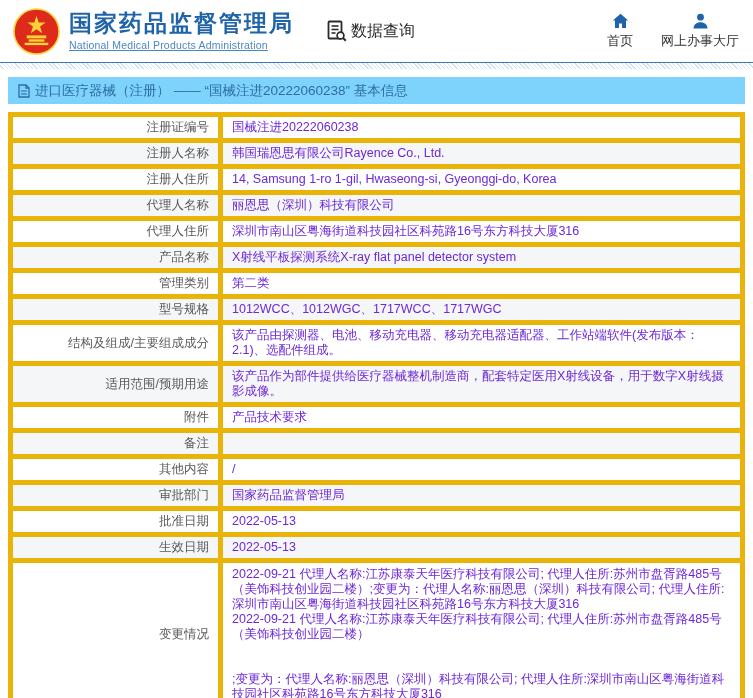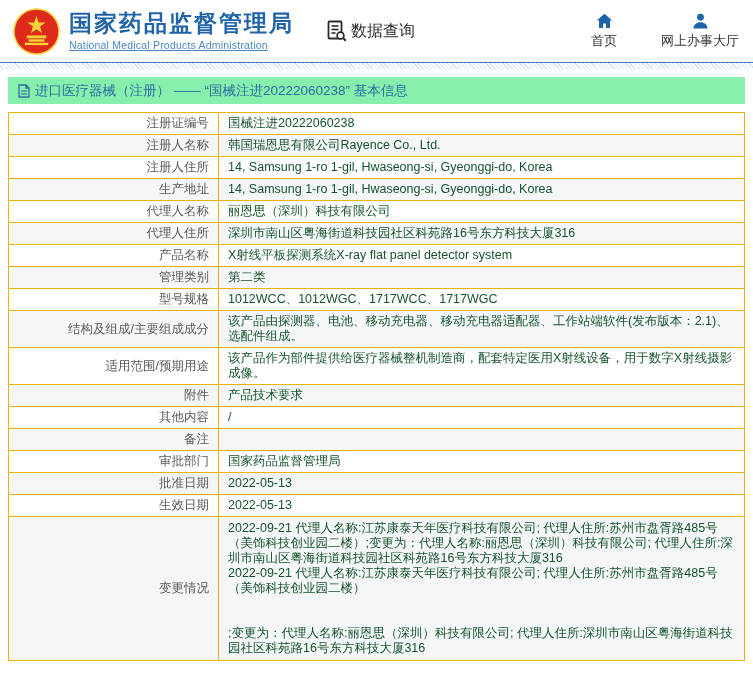--- a/index.html
+++ b/index.html
@@ -25,62 +25,62 @@
   .title-en {
     font-size:10.5px; color:#4b87c2; letter-spacing:0.2px;
     margin-top:2px; white-space:nowrap;text-decoration:underline;
   }
   .menu-dataquery {
     display:flex; align-items:flex-end; margin-left:33px; cursor:pointer;
   }
   .menu-dataquery .dq-icon { width:20px; height:22px; margin-right:4px; }
   .menu-dataquery .dq-label { font-size:16px; color:#2b2b2b; font-weight:500; }
 
-  .header-nav { margin-left:auto; display:flex; align-items:center; gap:44px; }
+  .header-nav { margin-left:auto; display:flex; align-items:center; gap:28px; }
   .nav-item {
     display:flex; flex-direction:column; align-items:center;
     cursor:pointer; font-size:13px; color:#333;
   }
   .nav-item .nav-icon { width:17px; height:16px; margin-bottom:3px; }
   .nav-item .nav-label { white-space:nowrap; }
 
   
   .header-sep {
     border-top:1px solid #3c79b8;
     height:7px;
     background: repeating-linear-gradient(45deg,#ffffff 0,#ffffff 2px,#d3e2f1 2px,#d3e2f1 3px);
   }
 
   
   .content { padding: 8px 8px 0 8px; }
 
   .breadcrumb {
-    background:#86efac; height:27px;
+    background:#7dd3fc; height:27px;
     display:flex; align-items:center;
     padding:0 10px; margin-bottom:8px;
   }
   .breadcrumb .bc-icon { width:12px; height:14px; margin-right:5px; flex:0 0 auto; }
   .breadcrumb .bc-text { font-size:13.5px; color:#2e6da4; white-space:nowrap; }
 
   
   table.info {
     width:100%; border-collapse:collapse; table-layout:fixed;
     border:1px solid #d9d9d9;
   }
   table.info td {
-    border:1px solid #eab308;
+    border:5px solid #eab308;
     font-size:12.5px; line-height:15px;
     padding:3px 9px;
     vertical-align:middle;
   }
   table.info td.lbl {
     width:210px; text-align:right; color:#595959;
     white-space:nowrap; overflow:hidden;
   }
-  table.info td.val { color:#14532d; }
+  table.info td.val { color:#6d28d9; }
   table.info tr:nth-child(even) td { background:#f5f6f7; }
   table.info tr:nth-child(odd)  td { background:#ffffff; }
   td.val.prewrap { white-space:pre-wrap; line-height:15px; padding-top:4px; padding-bottom:4px; }
 </style>
 </head>
 <body>
 
 <div class="header">
   <div class="logo-block">
     <svg class="emblem" viewBox="0 0 48 48">
@@ -148,24 +148,20 @@
         </tr>
       <tr>
           <td class="lbl">注册人名称</td>
           <td class="val">韩国瑞恩思有限公司Rayence Co., Ltd.</td>
         </tr>
       <tr>
           <td class="lbl">注册人住所</td>
           <td class="val">14, Samsung 1-ro 1-gil, Hwaseong-si, Gyeonggi-do, Korea</td>
         </tr>
       <tr>
-          <td class="lbl">生产地址</td>
-          <td class="val">14, Samsung 1-ro 1-gil, Hwaseong-si, Gyeonggi-do, Korea</td>
-        </tr>
-      <tr>
           <td class="lbl">代理人名称</td>
           <td class="val">丽恩思（深圳）科技有限公司</td>
         </tr>
       <tr>
           <td class="lbl">代理人住所</td>
           <td class="val">深圳市南山区粤海街道科技园社区科苑路16号东方科技大厦316</td>
         </tr>
       <tr>
           <td class="lbl">产品名称</td>
           <td class="val">X射线平板探测系统X-ray flat panel detector system</td>
@@ -184,26 +180,26 @@
         </tr>
       <tr>
           <td class="lbl">适用范围/预期用途</td>
           <td class="val">该产品作为部件提供给医疗器械整机制造商，配套特定医用X射线设备，用于数字X射线摄影成像。</td>
         </tr>
       <tr>
           <td class="lbl">附件</td>
           <td class="val">产品技术要求</td>
         </tr>
       <tr>
+          <td class="lbl">备注</td>
+          <td class="val"></td>
+        </tr>
+      <tr>
           <td class="lbl">其他内容</td>
           <td class="val">/</td>
-        </tr>
-      <tr>
-          <td class="lbl">备注</td>
-          <td class="val"></td>
         </tr>
       <tr>
           <td class="lbl">审批部门</td>
           <td class="val">国家药品监督管理局</td>
         </tr>
       <tr>
           <td class="lbl">批准日期</td>
           <td class="val">2022-05-13</td>
         </tr>
       <tr>

